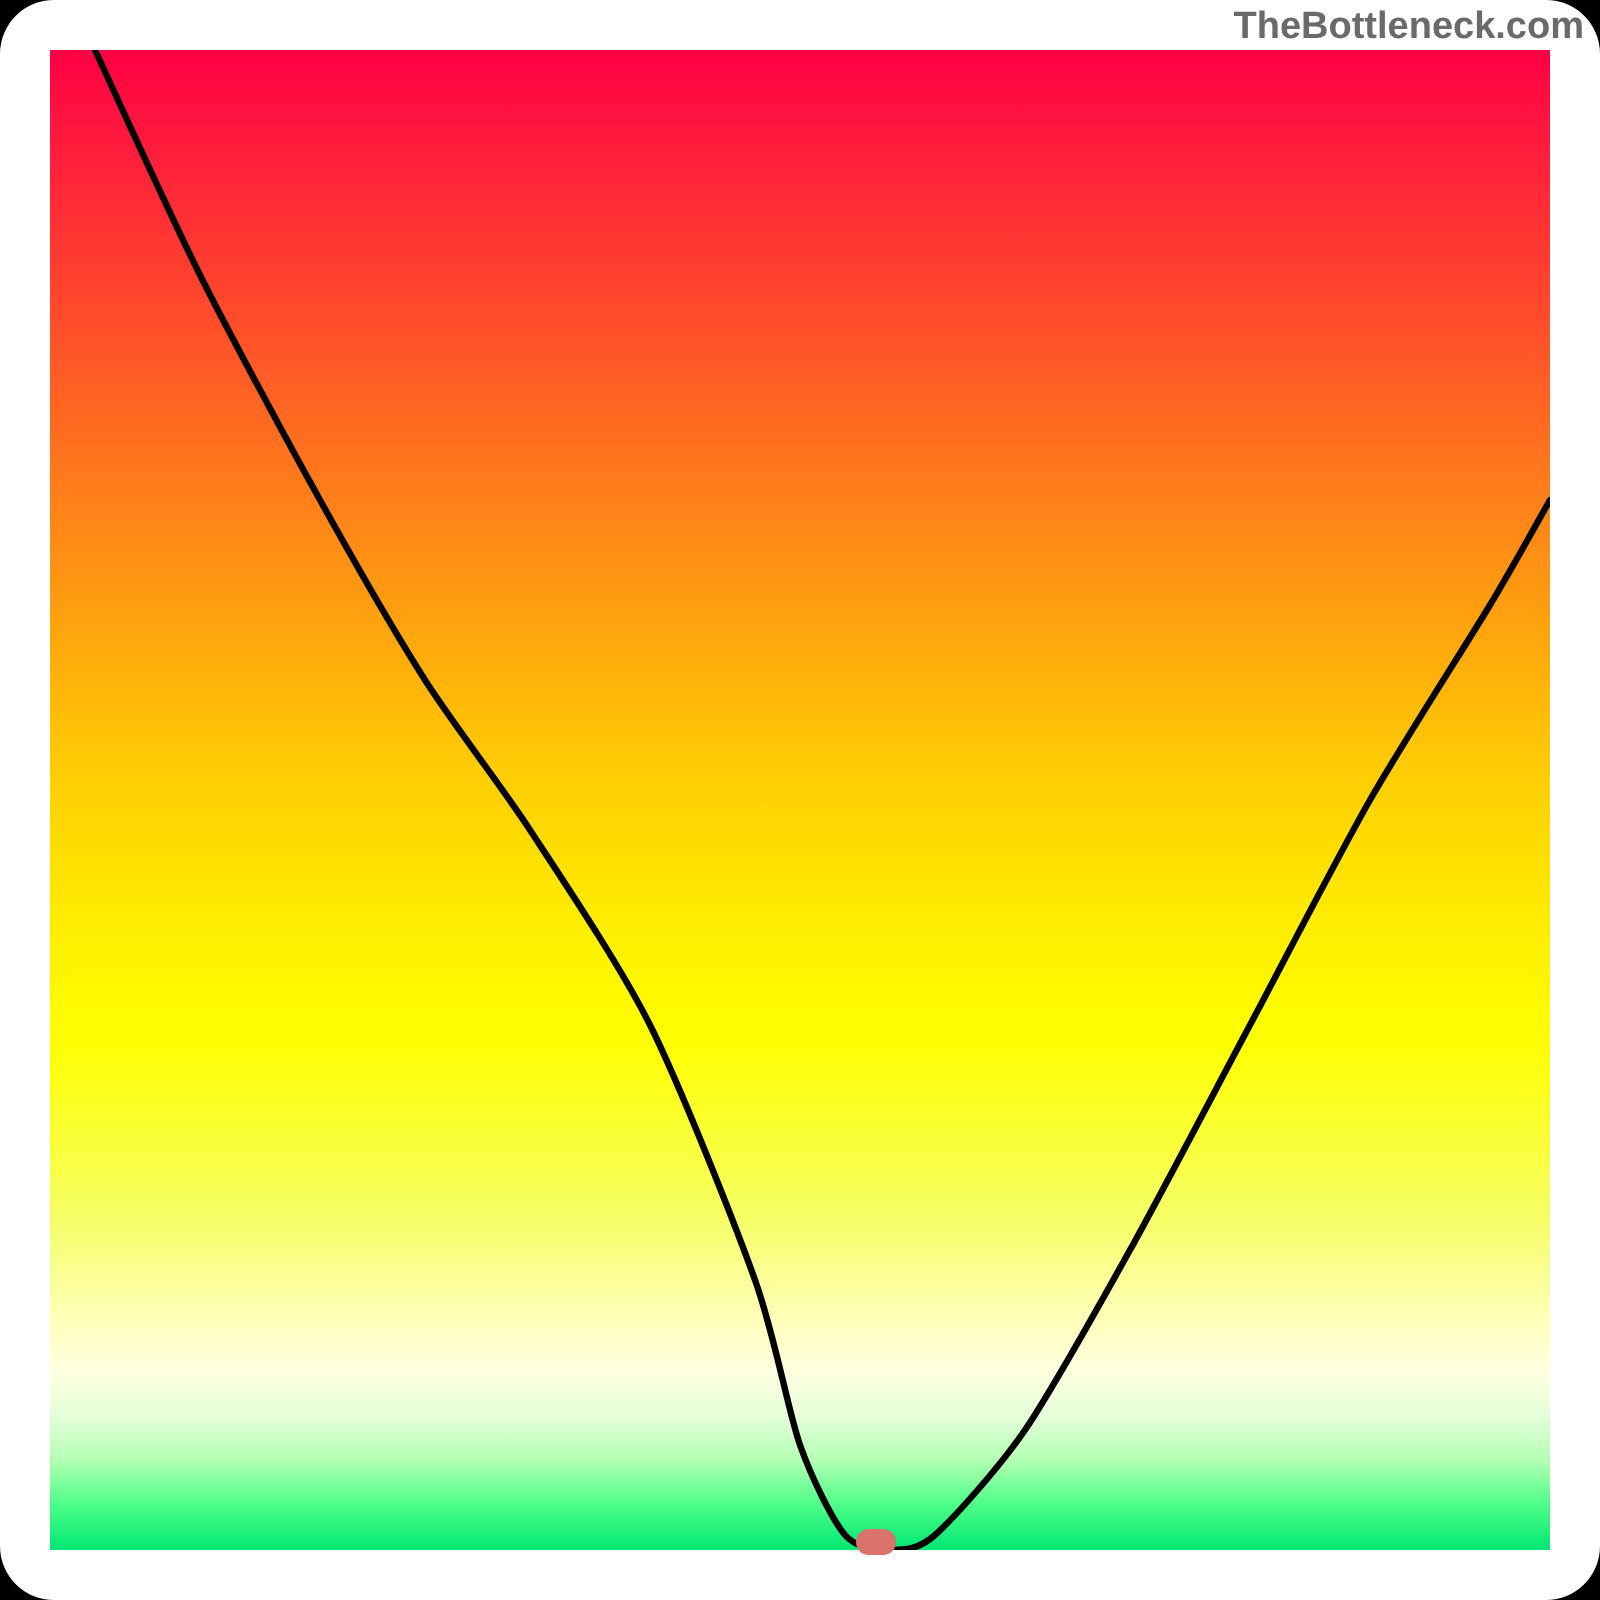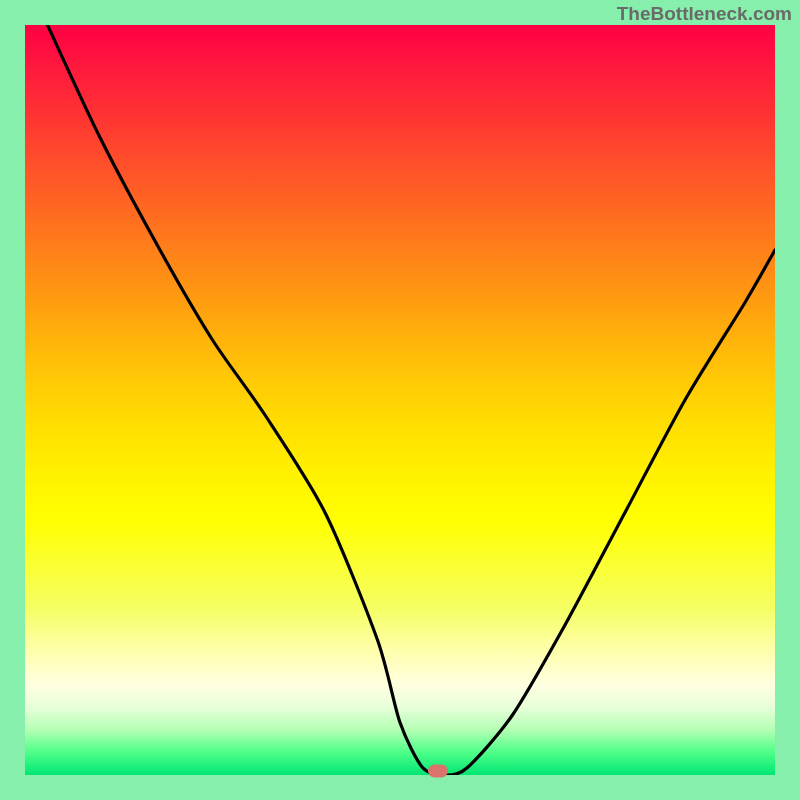--- a/index.html
+++ b/index.html
@@ -1,21 +1,22 @@
 <!DOCTYPE html>
 <html><head>
 <meta charset="utf-8">
 <style>
   * { margin: 0; padding: 0; box-sizing: border-box; }
   html, body { width: 800px; height: 800px; overflow: hidden; background: #000; }
   .chart-container {
     position: relative;
     width: 800px;
     height: 800px;
-    background: #86efac;
+    background: #ffffff;
+    border-radius: 27px;
   }
   .plot-area {
     position: absolute;
     left: 25px;
     top: 25px;
     width: 750px;
     height: 750px;
     background: linear-gradient(to bottom,
       #ff0044 0%,
       #ff1a3d 6%,

